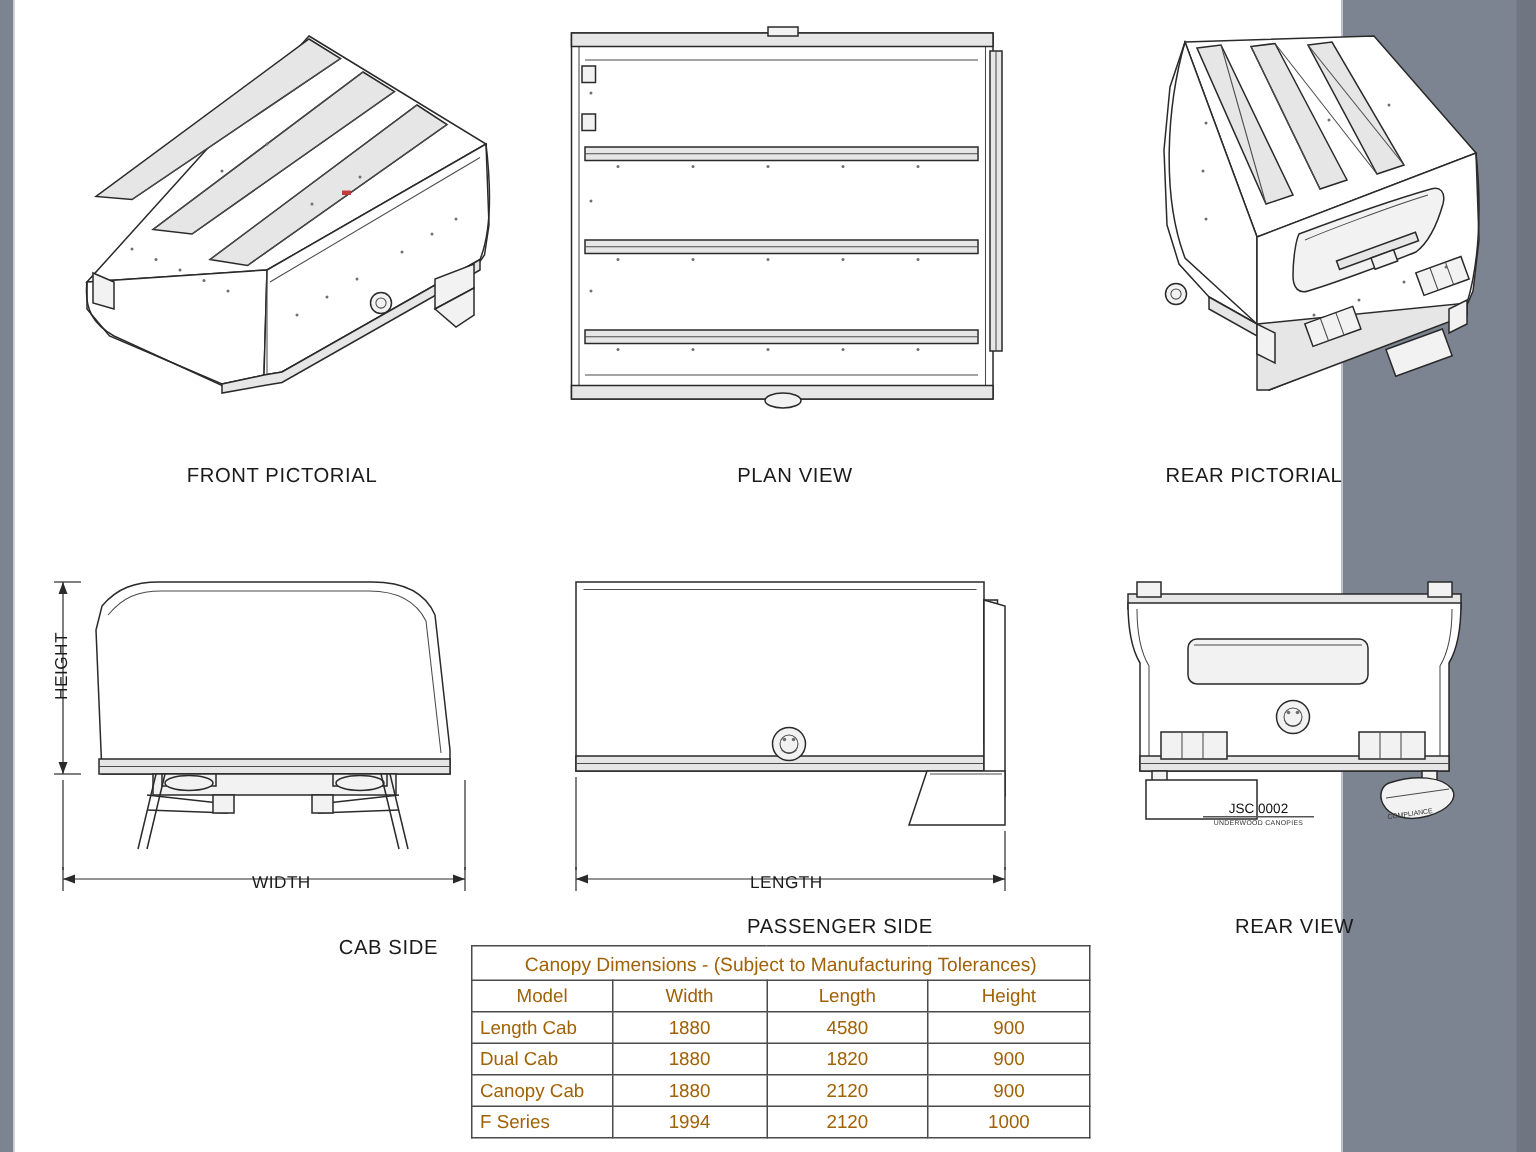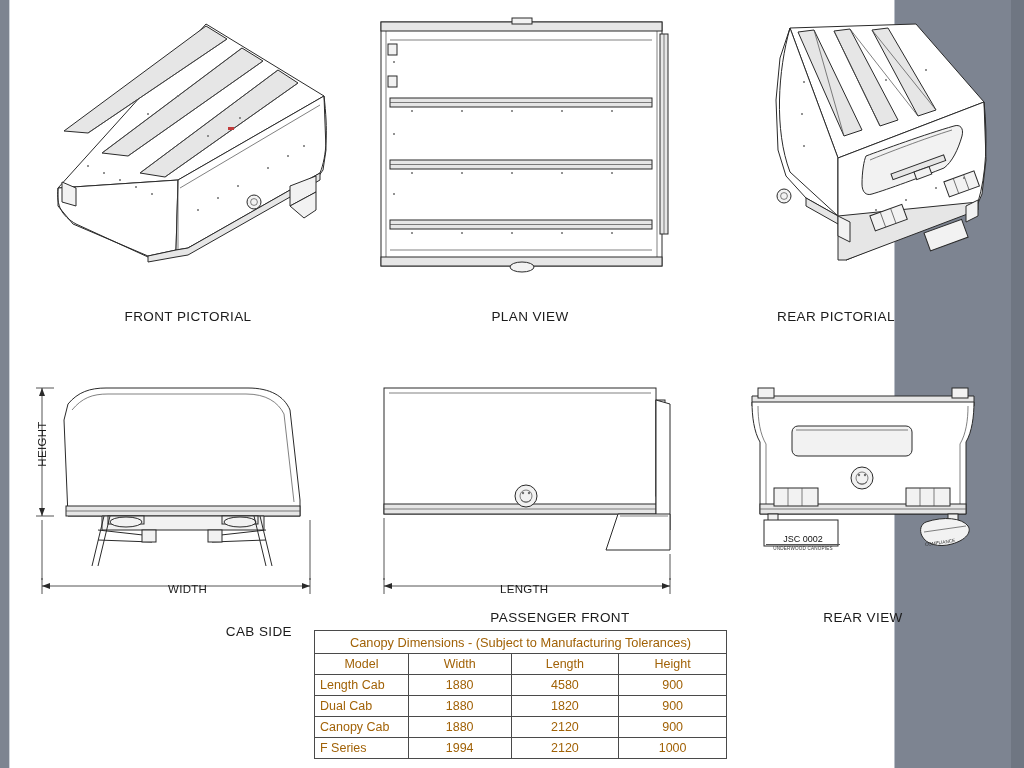--- a/index.html
+++ b/index.html
@@ -366,21 +366,21 @@
       <path class="dim" d="M14,206 L300,206"></path>
       <path class="dim" d="M14,198 L14,214"></path>
       <path class="dim" d="M300,198 L300,214"></path>
       <polygon fill="#2a2a2a" points="14,206 22,203 22,209"></polygon>
       <polygon fill="#2a2a2a" points="300,206 292,203 292,209"></polygon>
       <path class="dim" d="M14,138 L14,200"></path>
       <path class="dim" d="M300,174 L300,200"></path>
     </svg>
   </div>
   <div class="dimlabel" style="left:490px; top:583px;">LENGTH</div>
-  <div class="caption" style="left:440px; top:610px; width:220px;">PASSENGER FRONT</div>
+  <div class="caption" style="left:440px; top:610px; width:220px;">PASSENGER SIDE</div>
 
   <div class="view" style="left:728px; top:380px;">
     <svg width="250" height="200" viewBox="0 0 250 200">
 
       <path class="fillgg" d="M14,16 L236,16 L236,26 L14,26 Z"></path>
 
       <path class="fillw" d="M14,22 C14,36 16,52 22,62 L22,134 L228,134 L228,62 C234,52 236,36 236,22 Z"></path>
       <path class="lnthin" d="M20,26 C20,40 22,54 28,64 L28,130 L222,130 L222,64 C228,54 230,40 230,26"></path>
 
       <rect class="fillg" x="54" y="46" width="120" height="30" rx="6"></rect>
@@ -408,21 +408,21 @@
 
       <rect class="fillg" x="30" y="134" width="10" height="20"></rect>
       <rect class="fillg" x="210" y="134" width="10" height="20"></rect>
 
       <rect class="fillw" x="26" y="140" width="74" height="26"></rect>
 
       <path class="fillg" d="M188,142 C206,136 224,138 230,146 C234,152 228,160 214,164 C200,168 188,164 184,156 C181,150 183,144 188,142 Z"></path>
       <path class="lnthin" d="M186,152 L228,146"></path>
     </svg>
   </div>
-  <div style="position:absolute; left:756px; top:534px; width:74px; text-align:center;">
+  <div style="position:absolute; left:756px; top:534px; width:74px; text-align:center;padding-left:36px;">
     <div style="font-size:9px; color:#111; line-height:10px; border-bottom:1px solid #555;">JSC 0002</div>
     <div style="font-size:4.6px; color:#333; line-height:7px; letter-spacing:0.2px;">UNDERWOOD CANOPIES</div>
   </div>
   <div style="position:absolute; left:906px; top:540px; width:48px; text-align:center; font-size:4.6px; color:#333; transform:rotate(-8deg);">COMPLIANCE</div>
   <div class="caption" style="left:748px; top:610px; width:210px;">REAR VIEW</div>
 
   <table id="dimtable">
     <colgroup>
         <col class="c1">
         <col class="c2">

